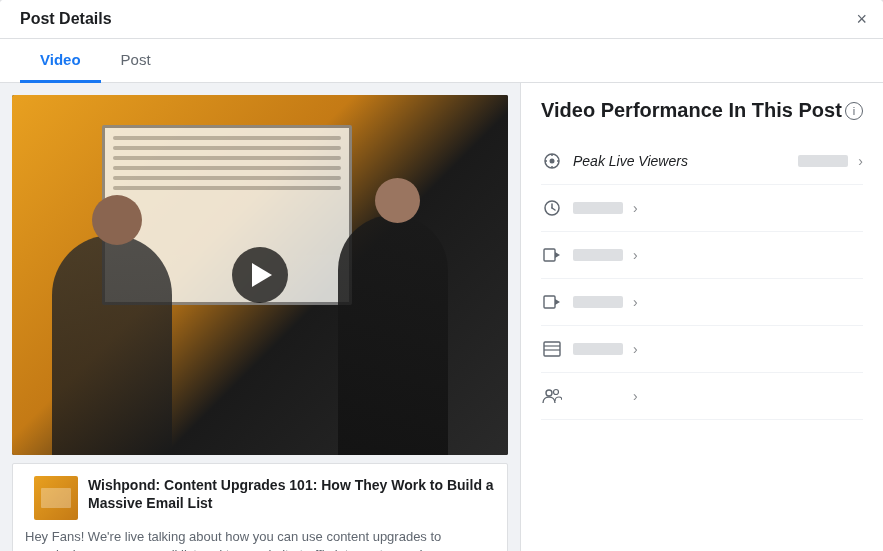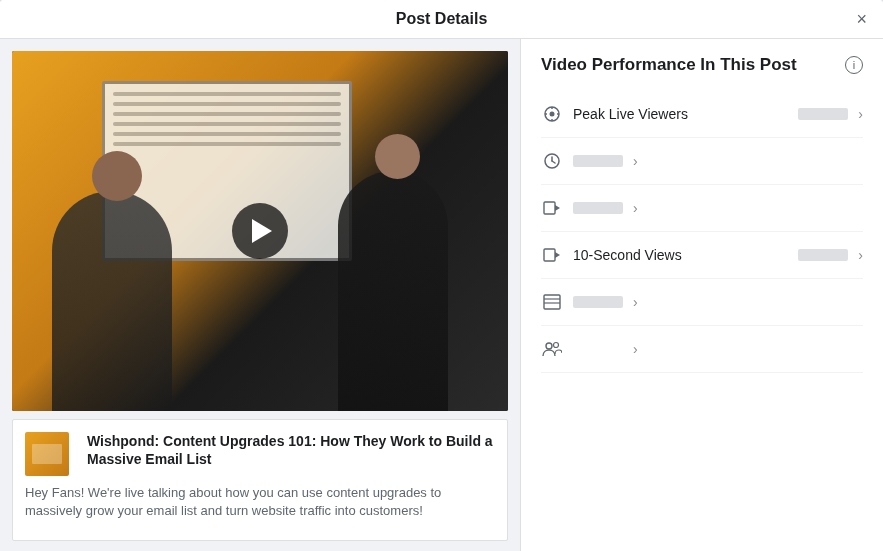--- a/index.html
+++ b/index.html
@@ -17,21 +17,21 @@
       background: #fff;
       border-radius: 4px;
       box-shadow: 0 2px 20px rgba(0,0,0,0.3);
       overflow: hidden;
       display: flex;
       flex-direction: column;
     }
     .modal-header {
       display: flex;
       align-items: center;
-      justify-content: center;
+      justify-content: flex-start;
       padding: 10px 20px;
       border-bottom: 1px solid #dddfe2;
       position: relative;
       background: #fff;
     }
     .modal-title {
       font-size: 16px;
       font-weight: 600;
       color: #1c1e21;
     }
@@ -178,22 +178,23 @@
     }
     .post-card {
       background: #fff;
       border: 1px solid #dddfe2;
       border-radius: 2px;
       padding: 12px;
       margin-top: 8px;
     }
     .post-card-header {
       display: flex;
-      gap: 18px;
+      gap: 10px;
       margin-bottom: 8px;
+      margin-left: 9px;
     }
     .post-thumb {
       width: 44px;
       height: 44px;
       background: linear-gradient(135deg, #e8a020, #c47a15);
       border-radius: 2px;
       flex-shrink: 0;
       display: flex;
       align-items: center;
       justify-content: center;
@@ -228,21 +229,21 @@
       flex: 1;
       padding: 16px 20px;
     }
     .section-header {
       display: flex;
       align-items: center;
       justify-content: space-between;
       margin-bottom: 16px;
     }
     .section-title {
-      font-size: 17px;
+      font-size: 20px;
       font-weight: 700;
       color: #1c1e21;
     }
     .info-icon {
       width: 18px;
       height: 18px;
       border: 1.5px solid #606770;
       border-radius: 50%;
       display: flex;
       align-items: center;
@@ -266,20 +267,21 @@
       font-size: 16px;
       flex-shrink: 0;
       display: flex;
       align-items: center;
       justify-content: center;
     }
     .metric-label {
       flex: 1;
       font-size: 14px;
       color: #1c1e21;
+      font-style: italic;
     }
     .metric-value {
       width: 50px;
       height: 12px;
       background: #dddfe2;
       border-radius: 2px;
       margin-right: 10px;
     }
     .chevron {
       color: #8a8d91;
@@ -289,20 +291,28 @@
 </head>
 <body>
 
 <div class="modal">
 
   <div class="modal-header">
     <span class="modal-title">Post Details</span>
     <button class="close-btn">×</button>
   </div>
 
+  <div class="tabs-row">
+    <div class="tab active">
+      <span>Video</span>
+    </div>
+    <div class="tab">
+      <span>Post</span>
+    </div>
+  </div>
 
   <div class="modal-body">
 
     <div class="left-panel">
       <div class="video-container">
         <div class="video-bg"></div>
         <div class="video-whiteboard">
           <div class="whiteboard-lines">
             <div class="wb-line"></div>
             <div class="wb-line"></div>
@@ -381,21 +391,20 @@
           <span class="chevron">›</span>
         </div>
 
         <div class="metric-row">
           <div class="metric-icon">
             <svg width="18" height="14" viewBox="0 0 18 14" fill="none" xmlns="http://www.w3.org/2000/svg">
               <rect x="1" y="1" width="11" height="12" rx="1" stroke="#606770" stroke-width="1.4" fill="none"></rect>
               <polygon points="12,4 17,7 12,10" fill="#606770"></polygon>
             </svg>
           </div>
-          <span class="metric-label">10-Second Views</span>
           <div class="metric-value"></div>
           <span class="chevron">›</span>
         </div>
 
         <div class="metric-row">
           <div class="metric-icon">
             <svg width="18" height="16" viewBox="0 0 18 16" fill="none" xmlns="http://www.w3.org/2000/svg">
               <rect x="1" y="1" width="16" height="14" rx="1" stroke="#606770" stroke-width="1.4" fill="none"></rect>
               <line x1="1" y1="5" x2="17" y2="5" stroke="#606770" stroke-width="1.2"></line>
               <line x1="1" y1="9" x2="17" y2="9" stroke="#606770" stroke-width="1.2"></line>

